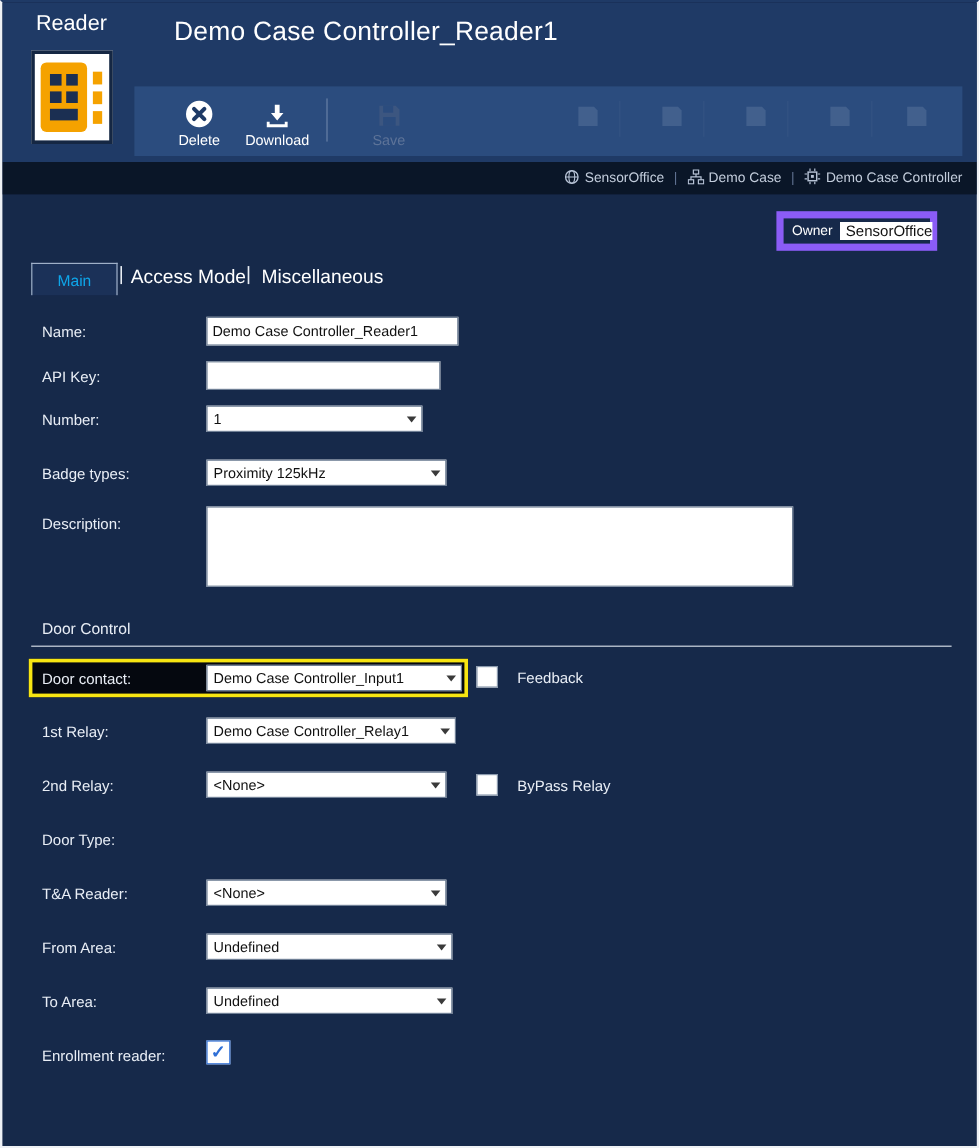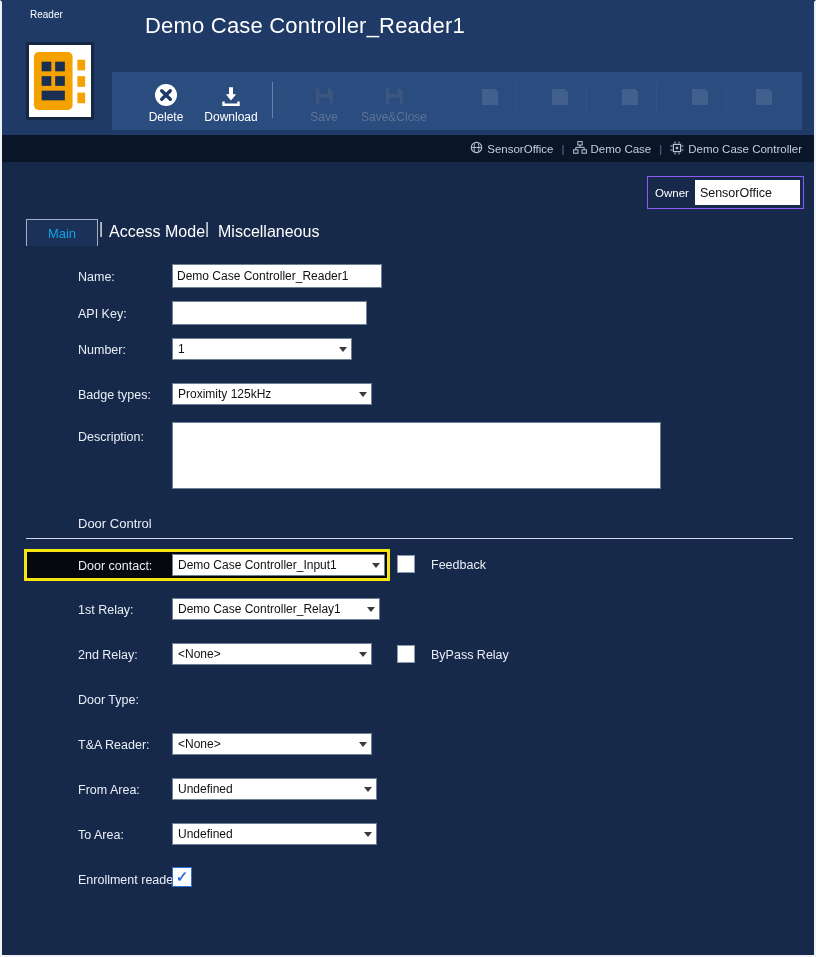--- a/index.html
+++ b/index.html
@@ -4,51 +4,51 @@
 <style>
   * { margin:0; padding:0; box-sizing:border-box; }
   html,body { background:#0a1526; }
   body { font-family:"Liberation Sans", sans-serif; }
   .window {
     position:relative; width:816px; height:957px; background:#16294a;
     border:2px solid #eef1f5; border-top-color:#1f3a66; overflow:hidden;
   }
   
   .header { position:absolute; left:0; top:0; width:100%; height:133px; background:#1f3a66; }
-  .app-label { position:absolute; left:28px; top:7px; color:#fff; font-size:10px; }
+  .app-label { position:absolute; left:28px; top:7px; color:#fff; font-size:18px; }
   .title { position:absolute; left:143px; top:11px; color:#fff; font-size:22px; font-weight:400; letter-spacing:.2px; }
   .toolbar-band { position:absolute; left:110px; top:70px; right:12px; height:58px; background:#2b4c7e; }
   .reader-icon-box { position:absolute; left:24px; top:40px; width:68px; height:78px; background:#fff;
     border:3px solid #152743; display:flex; align-items:center; justify-content:center; z-index:3; }
   .tool { position:absolute; top:78px; text-align:center; color:#fff; font-size:12px; cursor:default; }
   .tool .ticon { height:28px; display:flex; align-items:flex-end; justify-content:center; }
   .tool .tlabel { margin-top:2px; white-space:nowrap; }
   .tool.disabled { color:#5d7398; }
   .tool-sep { position:absolute; width:1px; background:rgba(215,227,243,.35); }
   .ghost { opacity:.14; }
   
   .crumb-bar { position:absolute; left:0; top:133px; width:100%; height:27px; background:#0a1628;
     display:flex; align-items:center; justify-content:flex-end; padding-right:12px; gap:8px;
     color:#c3cddc; font-size:11.5px; }
   .crumb { display:flex; align-items:center; gap:4px; }
   .crumb-sep { color:#5f7191; }
   
-  .owner-box { position:absolute; left:645px; top:174px; width:157px; height:33px; border:1px solid #8b5cf6;
+  .owner-box { position:absolute; left:645px; top:174px; width:134px; height:33px; border:6px solid #8b5cf6;
     display:flex; align-items:center; padding:3px 3px 3px 7px; gap:6px; }
   .owner-label { color:#fff; font-size:11.5px; }
   .owner-value { flex:1; height:100%; background:#fff; color:#111; font-size:12.5px;
     display:flex; align-items:center; padding-left:5px; }
   
   .tab-active { position:absolute; left:24px; top:217px; width:72px; height:27px;
     border:1px solid #9fb0c8; border-bottom:none; background:#1b3158;
     color:#0ea5e9; font-size:13px; display:flex; align-items:center; justify-content:center; }
   .tab { position:absolute; top:221px; color:#fff; font-size:16px; }
   .tab-sep { position:absolute; top:218px; color:#e8edf4; font-size:16px; }
   
-  .flabel { position:absolute; left:33px; color:#e9eef6; font-size:12.5px; white-space:nowrap;margin-left:43px; }
+  .flabel { position:absolute; left:33px; color:#e9eef6; font-size:12.5px; white-space:nowrap; }
   .tinput { position:absolute; height:24px; background:#fff; border:1px solid #6f7f95;
     font-size:12px; color:#111; padding:0 4px; font-family:inherit; outline:none; }
   .combo { position:absolute; height:22px; background:#fff; border:1px solid #6f7f95;
     display:flex; align-items:center; cursor:default; }
   .combo-text { flex:1; font-size:12px; color:#111; padding-left:5px; white-space:nowrap; overflow:hidden; }
   .combo-text.placeholder { color:#8c8c8c; }
   .combo-arrow { width:17px; align-self:stretch; display:flex; align-items:center; justify-content:center; }
   .combo-arrow::after { content:""; border-left:4px solid transparent; border-right:4px solid transparent;
     border-top:5px solid #3a3a3a; }
   textarea.desc { position:absolute; resize:none; background:#fff; border:1px solid #6f7f95;
@@ -98,30 +98,20 @@
       <div class="ticon">
         <svg width="23" height="23" viewBox="0 0 22 22">
           <path d="M3 3 h13 l3 3 v13 h-16 z" fill="#3c5680"></path>
           <rect x="6" y="3" width="8" height="5.5" fill="#2b4c7e"></rect>
           <rect x="6" y="12" width="10" height="7" fill="#2b4c7e"></rect>
         </svg>
       </div>
       <div class="tlabel">Save</div>
     </div>
 
-    <div class="tool disabled" style="left:355px;width:74px;">
-      <div class="ticon">
-        <svg width="23" height="23" viewBox="0 0 22 22">
-          <path d="M3 3 h13 l3 3 v13 h-16 z" fill="#3c5680"></path>
-          <rect x="6" y="3" width="8" height="5.5" fill="#2b4c7e"></rect>
-          <rect x="6" y="12" width="10" height="7" fill="#2b4c7e"></rect>
-        </svg>
-      </div>
-      <div class="tlabel">Save&amp;Close</div>
-    </div>
 
     <div class="tool ghost" style="left:468px;width:40px;">
       <div class="ticon">
           <svg width="22" height="22" viewBox="0 0 22 22">
             <path d="M3 3 h13 l3 3 v13 h-16 z" fill="#cdd9ec"></path>
           </svg>
         </div>
     </div>
     <div class="tool-sep ghost" style="left:514px;top:82px;height:30px;"></div>
     <div class="tool ghost" style="left:538px;width:40px;">

